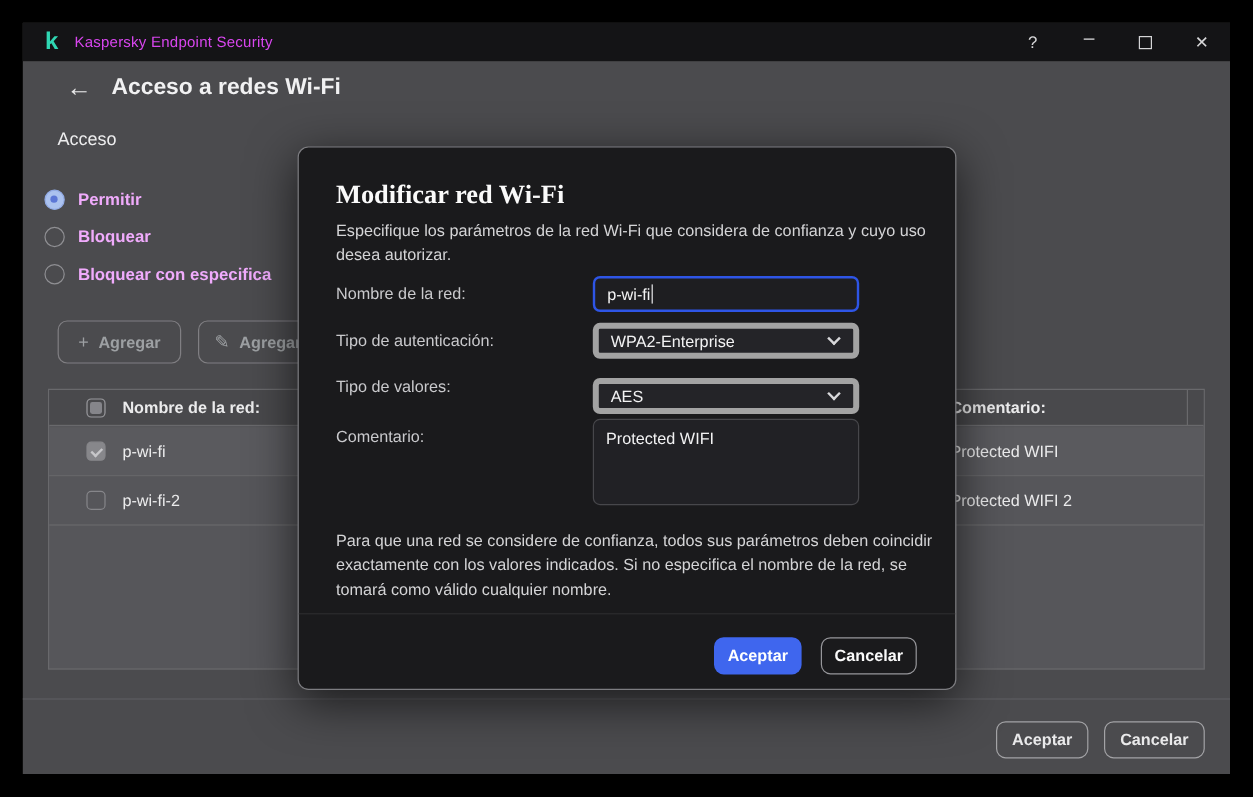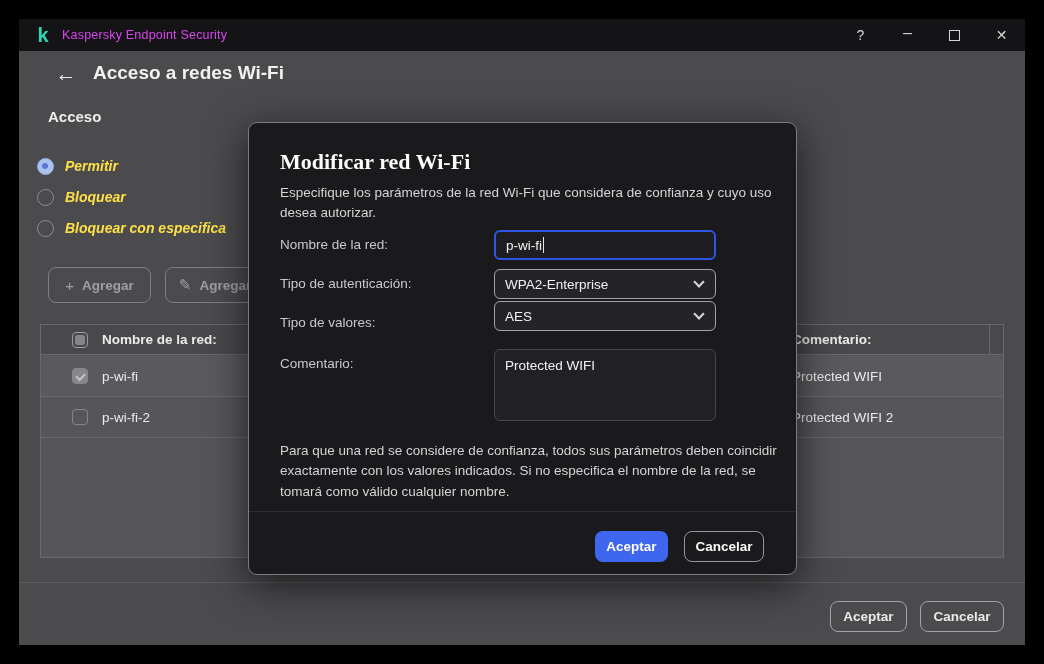--- a/index.html
+++ b/index.html
@@ -22,28 +22,28 @@
             color:#d6d6d8; font-size:14px; cursor:default; }
   .tb-btn.minimize { font-size:16px; padding-bottom:4px; }
   .max-box { width:11px; height:11px; border:1.5px solid #d4d4d6; display:inline-block; }
 
   
   .back-arrow { position:absolute; left:33px; top:41px; width:28px; height:28px;
                 color:#e9e9ea; font-size:21px; line-height:28px; text-align:center; cursor:pointer; }
   .page-title { position:absolute; left:74px; top:43px; font-size:19px; font-weight:bold;
                 color:#f1f1f2; }
 
-  .acceso-label { position:absolute; left:29px; top:89px; font-size:15px; font-weight:bold; color:#ededee; }
+  .acceso-label { position:absolute; left:29px; top:89px; font-size:15px; font-weight:normal; color:#ededee; }
   .radio-row { position:absolute; left:18px; height:20px; display:flex; align-items:center; cursor:pointer; }
   .radio-row .circle { width:17px; height:17px; border-radius:50%; border:1.5px solid #8f8f93;
                        margin-right:11px; position:relative; background:transparent; }
   .radio-row.selected .circle { border:1.5px solid #93ace6; background:#abc2ef; }
   .radio-row.selected .circle::after { content:""; position:absolute; left:4px; top:4px;
                        width:6px; height:6px; border-radius:50%; background:#5c77d6; }
-  .radio-row .rlabel { font-size:14px; font-weight:bold; color:#fde047;font-style:italic; }
+  .radio-row .rlabel { font-size:14px; font-weight:bold; color:#f0abfc; }
 
   .trusted-title { position:absolute; left:29px; top:220px; font-size:16px; font-weight:bold; color:#efeff0; }
 
   .tool-btn { position:absolute; top:248px; height:36px; border:1px solid #807f83; border-radius:8px;
               background:transparent; display:flex; align-items:center; justify-content:center;
               color:#9da0a3; font-size:13.5px; font-weight:bold; cursor:pointer; }
   .tool-btn .ticon { margin-right:8px; font-weight:normal; font-size:15px; }
   .btn-agregar { left:29px; width:103px; }
   .btn-editar  { left:146px; width:100px; }
 
@@ -85,22 +85,22 @@
            background:#1a1a1c; border:1px solid #7d7d81; border-radius:9px;
            box-shadow:0 10px 40px rgba(0,0,0,.65); z-index:10; }
   .m-title { position:absolute; left:31px; top:26px; font-size:22px; font-weight:bold; color:#fafafa;font-family:Liberation Serif, serif; }
   .m-desc { position:absolute; left:31px; top:60px; width:492px; font-size:13.5px;
             line-height:1.45; color:#d4d4d6; }
   .m-label { position:absolute; left:31px; font-size:13.5px; color:#c9c9cc; }
   .m-field { position:absolute; left:245px; width:222px; border-radius:6px; font-size:13.5px;
              color:#f2f2f3; display:flex; align-items:center; cursor:text; }
   .f-input { top:107px; height:30px; background:#1e1e21; border:2px solid #2e55e6; padding:0 10px; }
   .caret { display:inline-block; width:1px; height:16px; background:#e8e8ea; margin-left:1px; }
-  .f-select { height:30px; background:#242428; border:1px solid #a3a3a3; padding:0 10px; cursor:pointer; }
-  .f-sel1 { top:146px; } .f-sel2 { top:178px; }
+  .f-select { height:30px; background:#242428; border:5px solid #a3a3a3; padding:0 10px; cursor:pointer; }
+  .f-sel1 { top:146px; } .f-sel2 { top:192px; }
   .chev { position:absolute; right:12px; top:50%; width:8px; height:8px; margin-top:-6px;
           border-right:2px solid #d8d8da; border-bottom:2px solid #d8d8da; transform:rotate(45deg); }
   .f-textarea { top:226px; height:72px; background:#212125; border:1px solid #47474b;
                 padding:8px 10px; align-items:flex-start; }
   .lbl-name { top:114px; } .lbl-auth { top:153px; } .lbl-ciph { top:192px; } .lbl-comm { top:233px; }
   .m-note { position:absolute; left:31px; top:318px; width:500px; font-size:13.5px;
             line-height:1.5; color:#d4d4d6; }
   .m-sep { position:absolute; left:0; top:388px; width:547px; height:1px; background:#2c2c2f; }
   .m-btn { position:absolute; top:408px; height:31px; border-radius:8px; font-size:13.5px; font-weight:bold;
            display:flex; align-items:center; justify-content:center; cursor:pointer; }

